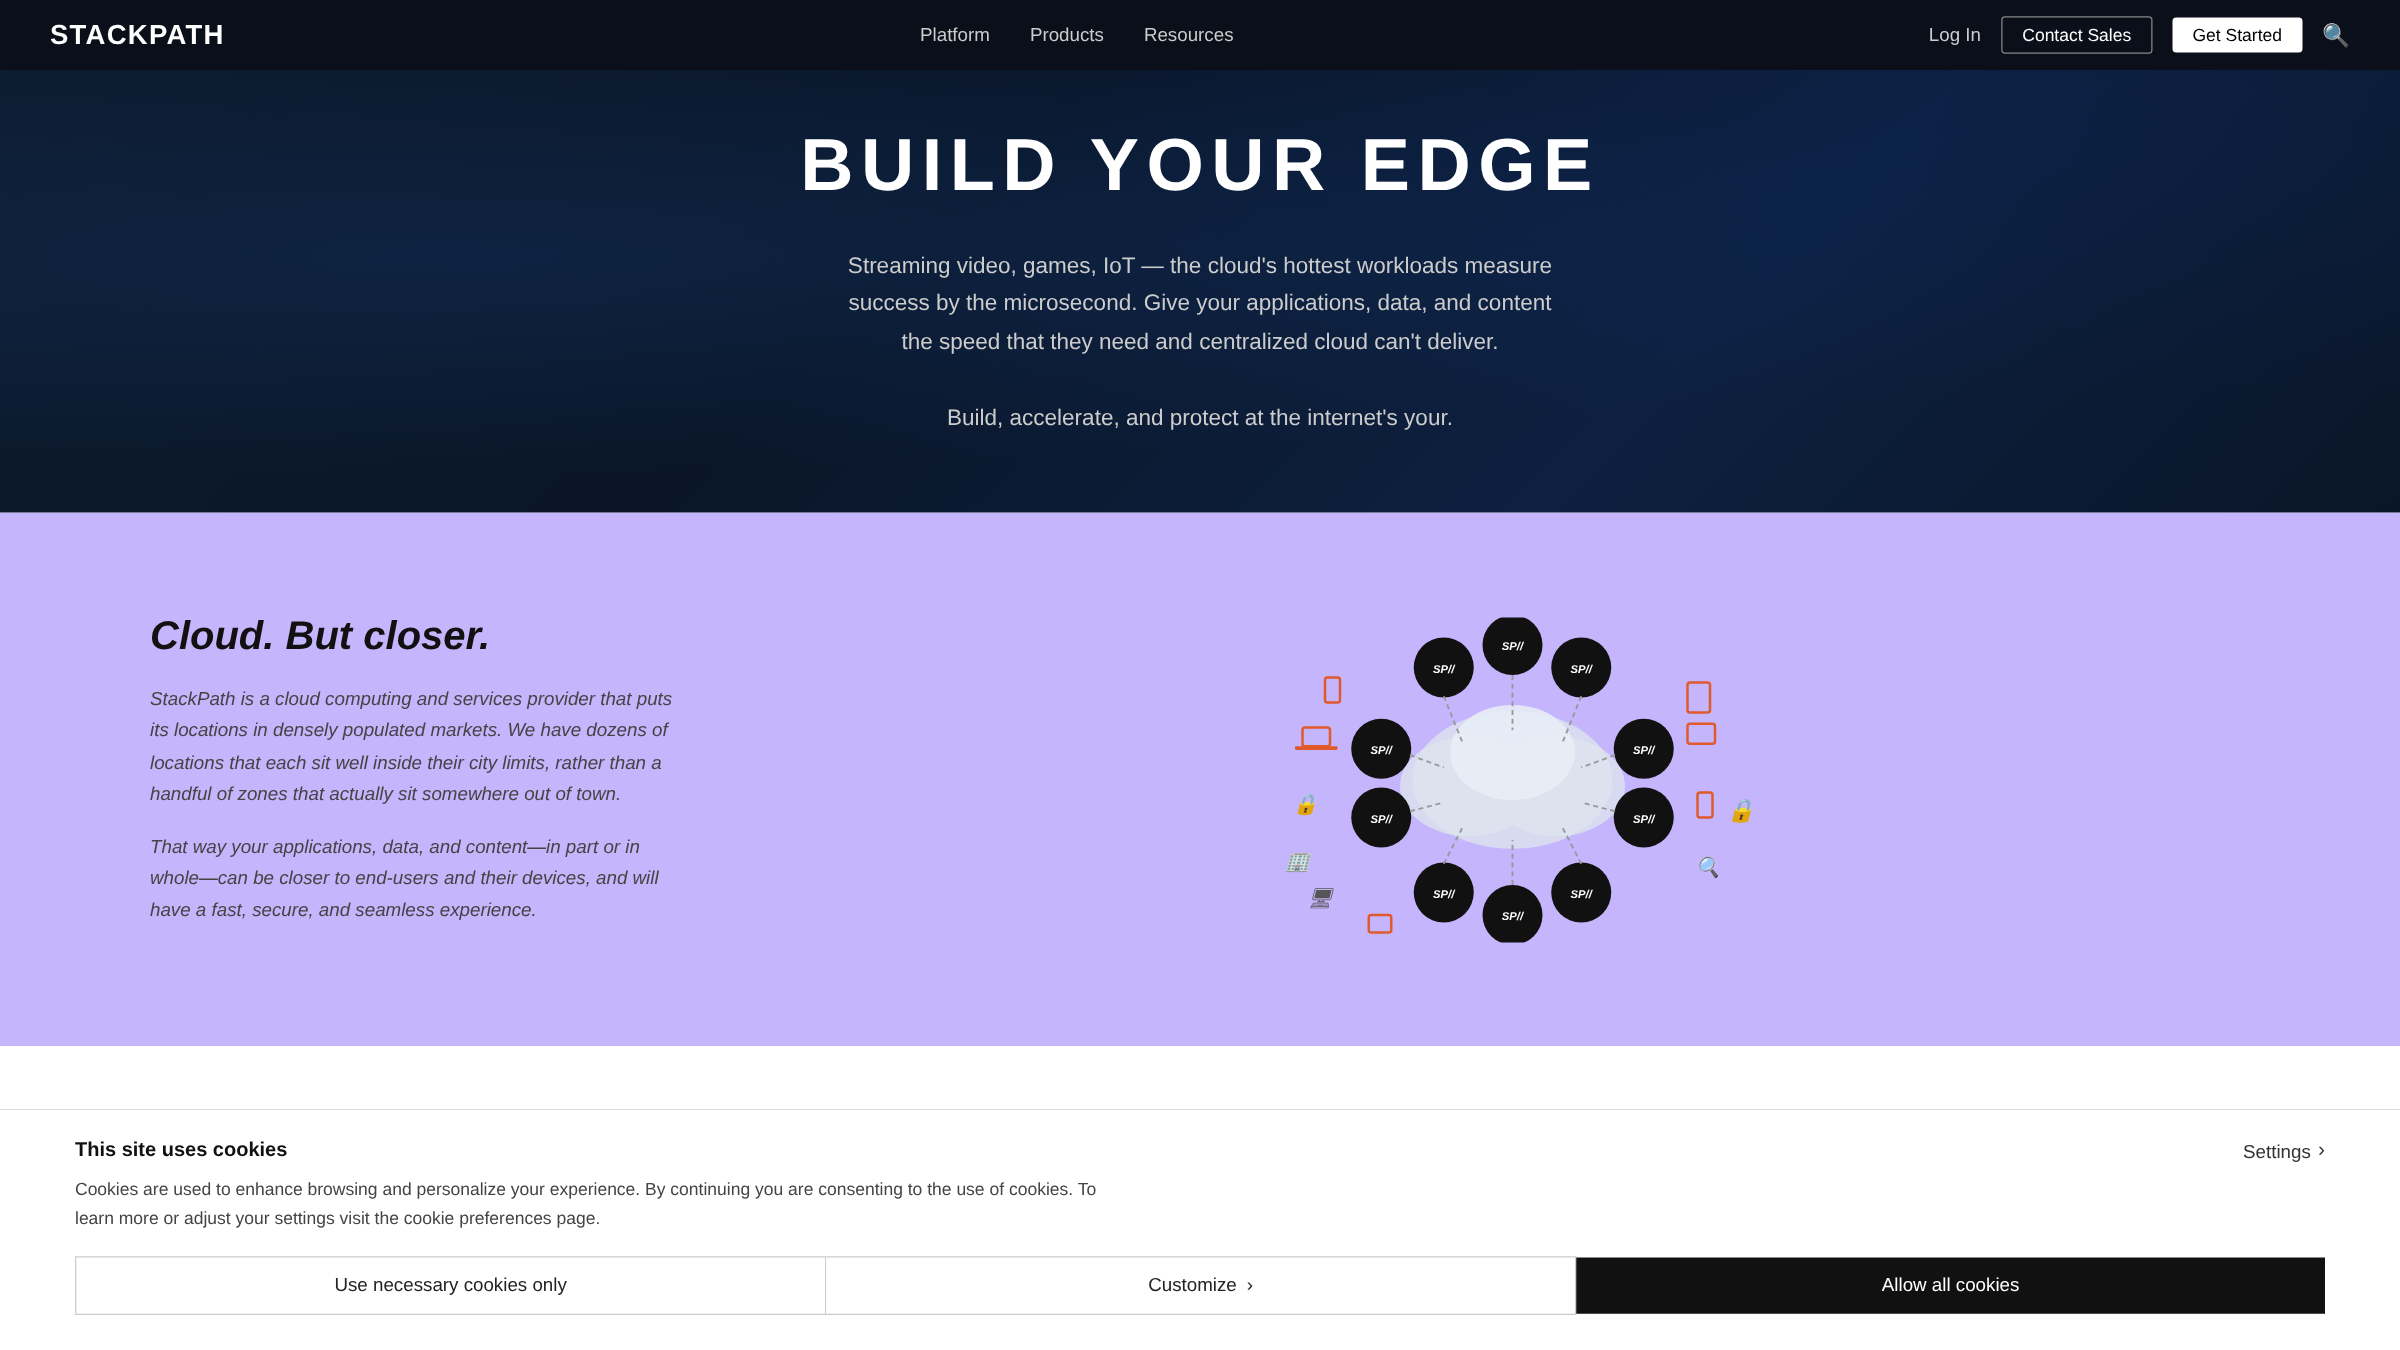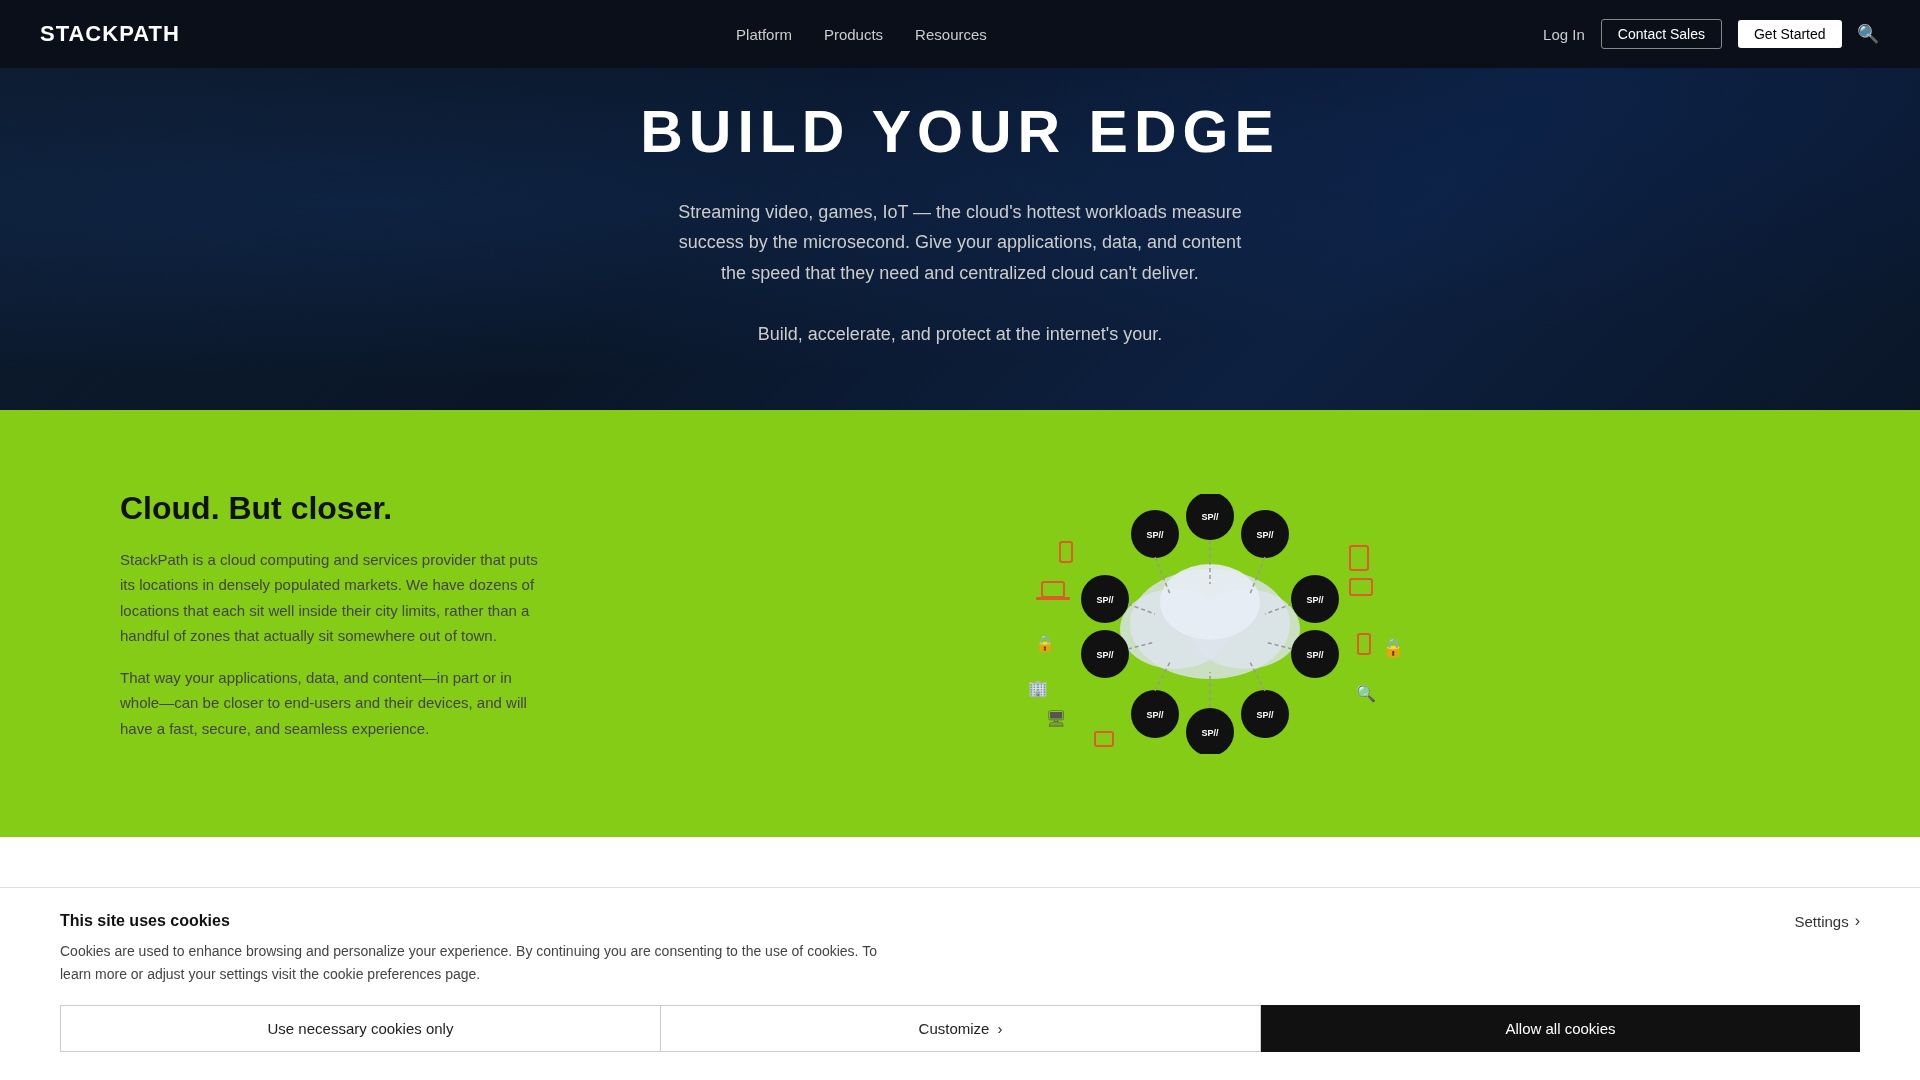--- a/index.html
+++ b/index.html
@@ -3,21 +3,21 @@
   <meta charset="utf-8">
   <style>
     * { margin: 0; padding: 0; box-sizing: border-box; }
     body { font-family: -apple-system, BlinkMacSystemFont, 'Segoe UI', Arial, sans-serif; background: #fff; overflow-x: hidden; }
 
     
     nav {
       position: fixed; top: 0; left: 0; right: 0; z-index: 100;
       background: #0a0f1a;
       display: flex; align-items: center; justify-content: space-between;
-      padding: 0 40px; height: 68px;
+      padding: 0 40px; height: 56px;
     }
     .nav-logo {
       color: #fff; font-weight: 900; font-size: 22px; letter-spacing: 1px;
       text-transform: uppercase;
     }
     .nav-links { display: flex; gap: 32px; align-items: center; }
     .nav-link {
       color: #ccc; font-size: 15px; cursor: pointer; text-decoration: none;
       transition: color 0.2s;
     }
@@ -53,40 +53,40 @@
       line-height: 1.1; margin-bottom: 32px;
       font-family: 'Arial Black', Impact, sans-serif;
     }
     .hero-subtitle {
       color: #ccc; font-size: 18px; text-align: center; max-width: 640px;
       line-height: 1.7; position: relative;
     }
 
     
     .section-cloud {
-      background: #84cc16; padding: 80px 120px;
-      display: flex; align-items: center; gap: 80px;
+      background: #c4b5fd; padding: 80px 120px;
+      display: flex; align-items: center; gap: 80px; font-style: italic;
     }
     .section-text { flex: 1; max-width: 420px; }
     .section-title { font-size: 32px; font-weight: 700; color: #111; margin-bottom: 20px; }
     .section-para { font-size: 15px; color: #444; line-height: 1.7; margin-bottom: 16px; }
     .section-diagram { flex: 1; display: flex; justify-content: center; align-items: center; min-height: 240px; }
 
     
     .cookie-banner {
       position: fixed; bottom: 0; left: 0; right: 0; z-index: 200;
       background: #fff; border-top: 1px solid #ddd;
       padding: 24px 60px 28px;
     }
     .cookie-top { display: flex; justify-content: space-between; align-items: flex-start; margin-bottom: 20px; }
     .cookie-title { font-size: 16px; font-weight: 700; color: #111; margin-bottom: 10px; }
     .cookie-text { font-size: 14px; color: #444; max-width: 820px; line-height: 1.6; }
     .cookie-settings { display: flex; align-items: center; gap: 6px; color: #333; font-size: 15px; cursor: pointer; white-space: nowrap; justify-content: center; }
     .cookie-settings-arrow { font-size: 16px; }
-    .cookie-buttons { display: flex; gap: 0; }
+    .cookie-buttons { display: flex; gap: 0; align-items: center; }
     .btn-necessary {
       flex: 1; padding: 14px 20px; border: 1px solid #ccc; background: #fff;
       font-size: 15px; cursor: pointer; color: #222; text-align: center;
     }
     .btn-customize {
       flex: 1; padding: 14px 20px; border: 1px solid #ccc; border-left: none; background: #fff;
       font-size: 15px; cursor: pointer; color: #222; text-align: center;
       display: flex; align-items: center; justify-content: center; gap: 8px;
     }
     .btn-allow {

